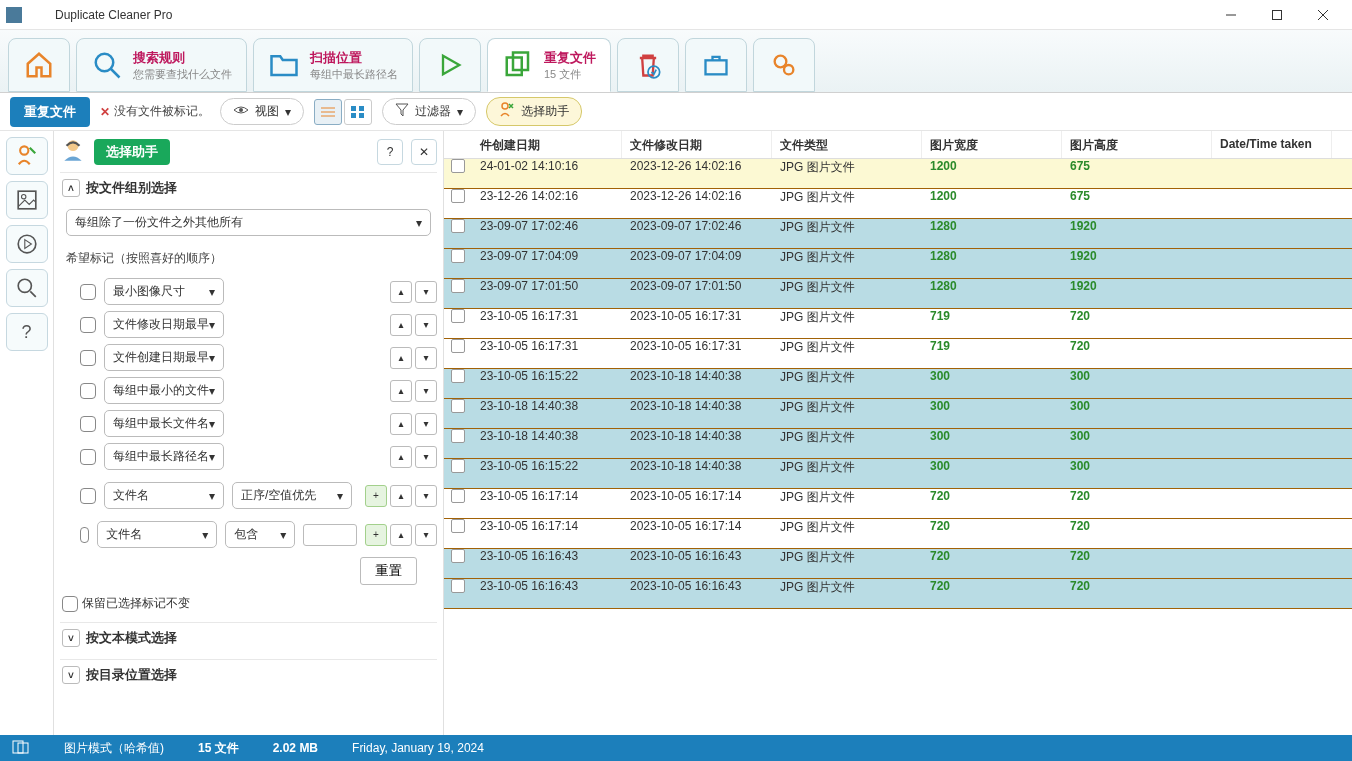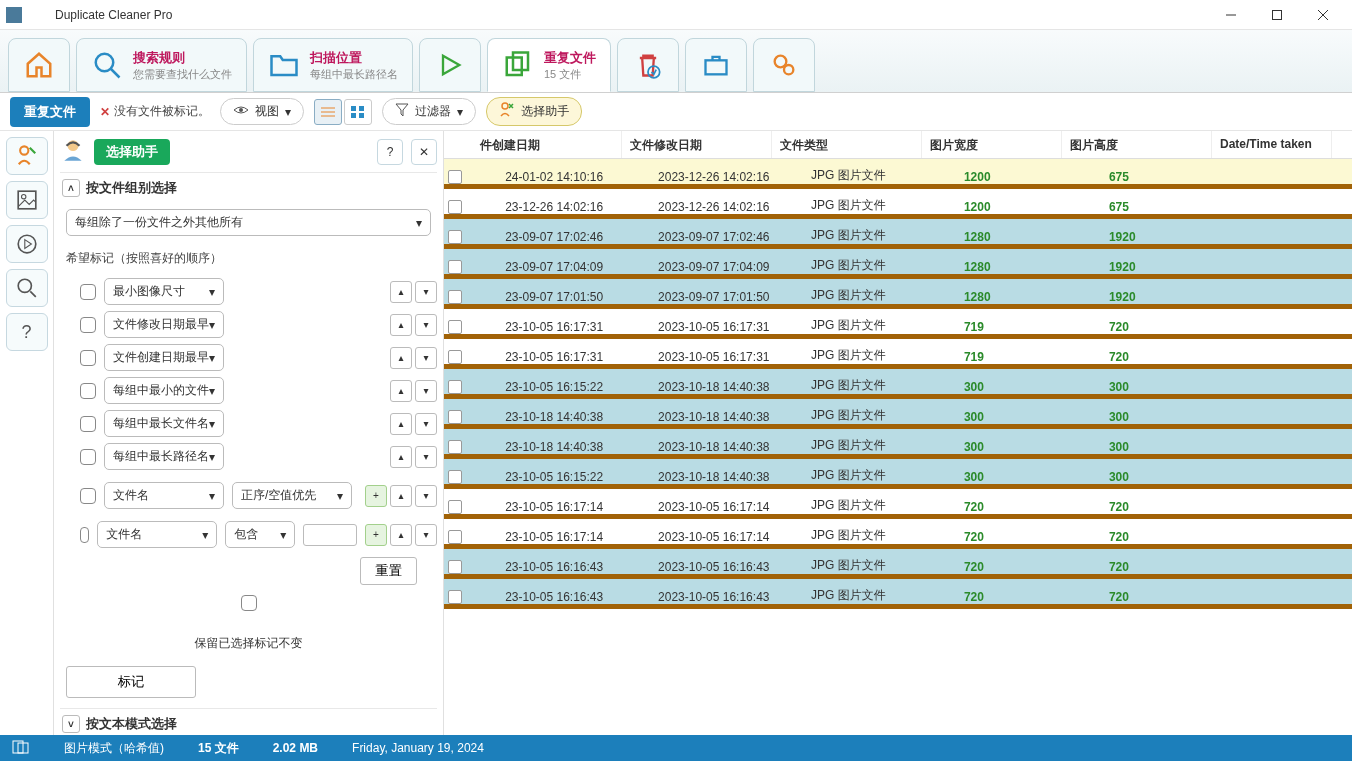--- a/index.html
+++ b/index.html
@@ -53,27 +53,27 @@
 .rule-row { display: flex; align-items: center; gap: 8px; padding: 3px 0 3px 20px; }
 .rule-row .cb { width: 16px; height: 16px; border: 1.5px solid #888; border-radius: 4px; cursor: pointer; }
 .rule-row .dd { flex: 0 0 auto; }
 .rule-row .btns { margin-left: auto; display: flex; gap: 3px; }
 .rule-row .ud { width: 22px; height: 22px; border: 1px solid #bbb; border-radius: 3px; display: flex; align-items: center; justify-content: center; cursor: pointer; font-size: 10px; background: #fff; }
 .rule-row .plus { background: #e6f4e0; border-color: #a3d08c; }
 .rule-row .inputbox { width: 90px; border: 1px solid #bbb; border-radius: 3px; padding: 3px 6px; background: #fff; }
 
 .btn-wide { border: 1px solid #bbb; border-radius: 3px; padding: 6px 20px; background: #fff; cursor: pointer; }
 .right-align { display: flex; justify-content: flex-end; padding-right: 20px; }
-.checkbox-line { display: flex; align-items: center; gap: 24px; padding: 4px 2px; flex-direction: column; }
+.checkbox-line { display: flex; align-items: center; gap: 4px; padding: 4px 2px; }
 
 
 .tablewrap { flex: 1; overflow: auto; background: #fff; position: relative; }
 .thead { display: flex; background: #fff; border-bottom: 1px solid #ddd; position: sticky; top: 0; z-index: 5; height: 28px; }
 .th { padding: 6px 8px; font-weight: 600; font-size: 12px; color: #333; border-right: 1px solid #eee; }
-.trow { display: flex; align-items: flex-end; height: 30px; border-bottom: 5px solid #a16207; gap: 31px; }
+.trow { display: flex; align-items: flex-start; height: 30px; border-bottom: 1px solid #a16207; }
 .trow.hl-yellow { background: #fcf9d3; }
 .trow.hl-blue { background: #b9dce4; }
 .td { padding: 0 8px; font-size: 12px; color: #333; overflow: hidden; white-space: nowrap; }
 .td.green { color: #2a8a2a; font-weight: 600; }
 .cbcell { width: 28px; display: flex; align-items: center; justify-content: center; }
 .cbcell .cb2 { width: 14px; height: 14px; border: 1.5px solid #999; border-radius: 2px; background: #fff; cursor: pointer; }
 
 .col-created { width: 150px; }
 .col-modified { width: 150px; }
 .col-type { width: 150px; }
@@ -400,21 +400,20 @@
 
     <div class="right-align">
         <button class="btn-wide" style="padding:4px 14px">重置</button>
       </div>
 
     <div class="checkbox-line">
       <div class="cb" style="width:16px;height:16px;border:1.5px solid #888;border-radius:4px"></div>
       <span>保留已选择标记不变</span>
     </div>
 
-    <div style="padding:4px 6px"><button class="btn-wide" style="width:130px">标记</button></div>
 
     <div class="section-head">
       <div class="chev">˅</div>
       <span>按文本模式选择</span>
     </div>
     <div class="section-head">
       <div class="chev">˅</div>
       <span>按目录位置选择</span>
     </div>
 

